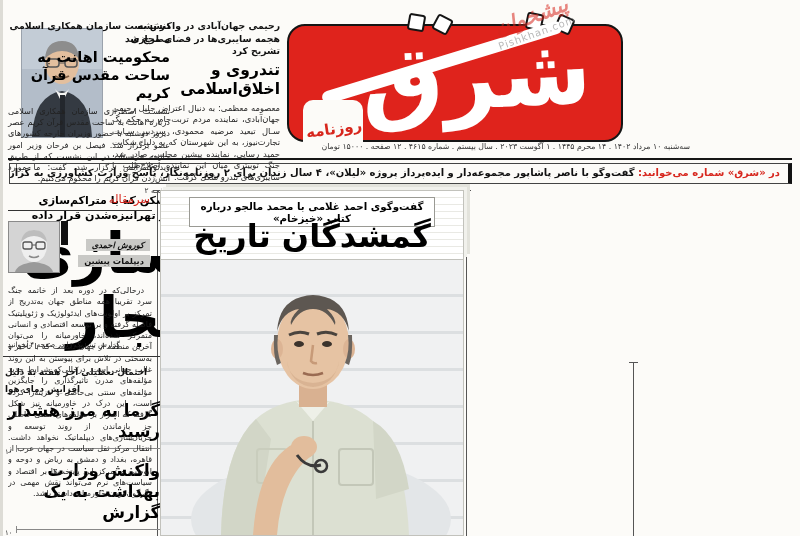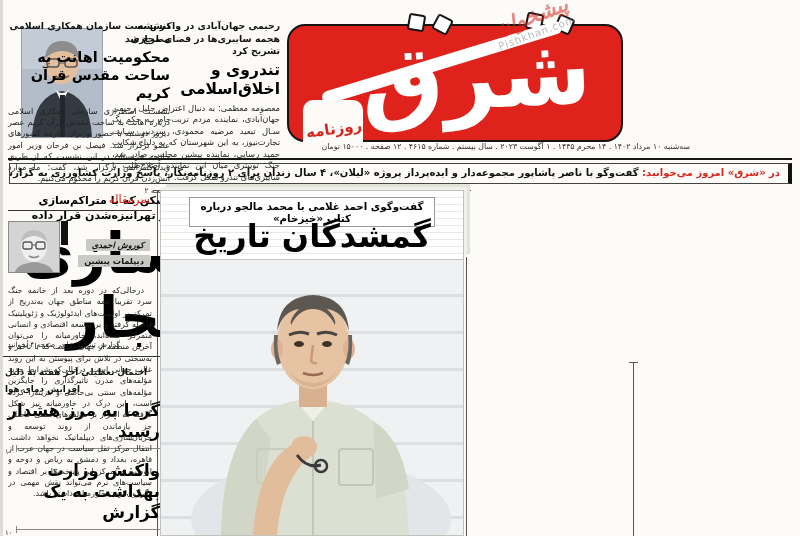--- a/index.html
+++ b/index.html
@@ -138,21 +138,21 @@
     <div class="kicker">در نشست سازمان همکاری اسلامی مطرح شد</div>
     <div class="h-title">محکومیت اهانت به ساحت مقدس قرآن کریم</div>
     <div class="h-body">نشسـت اضطراری سازمان همکاری اسلامی درباره اهانت به ساحت مقدس قرآن کریم عصر دیروز دوشنبه با حضور وزیران خارجه کشورهای عضو برگزار شد. فیصل بن فرحان وزیر امور خارجه عربستان در این نشست که از طریق ویدئوکنفرانس برگزار شد، گفت: ما موارد آتش‌زدن قرآن کریم را محکوم می‌کنیم.</div>
     <div class="pg-ref">صفحه ۲</div>
   </div>
 
   <div class="abs dateline">سه‌شنبه ۱۰ مرداد ۱۴۰۲ . ۱۴ محرم ۱۴۴۵ . ۱ آگوست ۲۰۲۳ . سال بیستم . شماره ۴۶۱۵ . ۱۲ صفحه . ۱۵۰۰۰ تومان</div>
   <div class="abs hdr-rule"></div>
 
   <div class="abs strip">
-    <span class="red">در «شرق» امروز می‌خوانید:</span><span class="blk"> گفت‌وگو با ناصر پاشاپور مجموعه‌دار و ایده‌پرداز پروژه «لیلان»، ۴ سال زندان برای ۲ روزنامه‌نگار، پاسخ وزارت کشاورزی به گزارش «شرق»، فاجعه کاهش جمعیت و </span>
+    <span class="red">در «شرق» شماره می‌خوانید:</span><span class="blk"> گفت‌وگو با ناصر پاشاپور مجموعه‌دار و ایده‌پرداز پروژه «لیلان»، ۴ سال زندان برای ۲ روزنامه‌نگار، پاسخ وزارت کشاورزی به گزارش «شرق»، فاجعه کاهش جمعیت و </span>
   </div>
 
   <div class="abs vrule vr1"></div>
   <div class="abs vrule vr2"></div>
   <div class="abs vrule vr3"></div>
 
   <div class="abs lead-kicker">گزارشی از طرح نهضت ملی مسکن که با متراکم‌سازی بی‌قاعده کلان‌شهرها را در خطر تهرانیزه‌شدن قرار داده است</div>
   <div class="abs lead-title">
     <div>شهرسازی</div>
     <div>ناهنجار</div>

